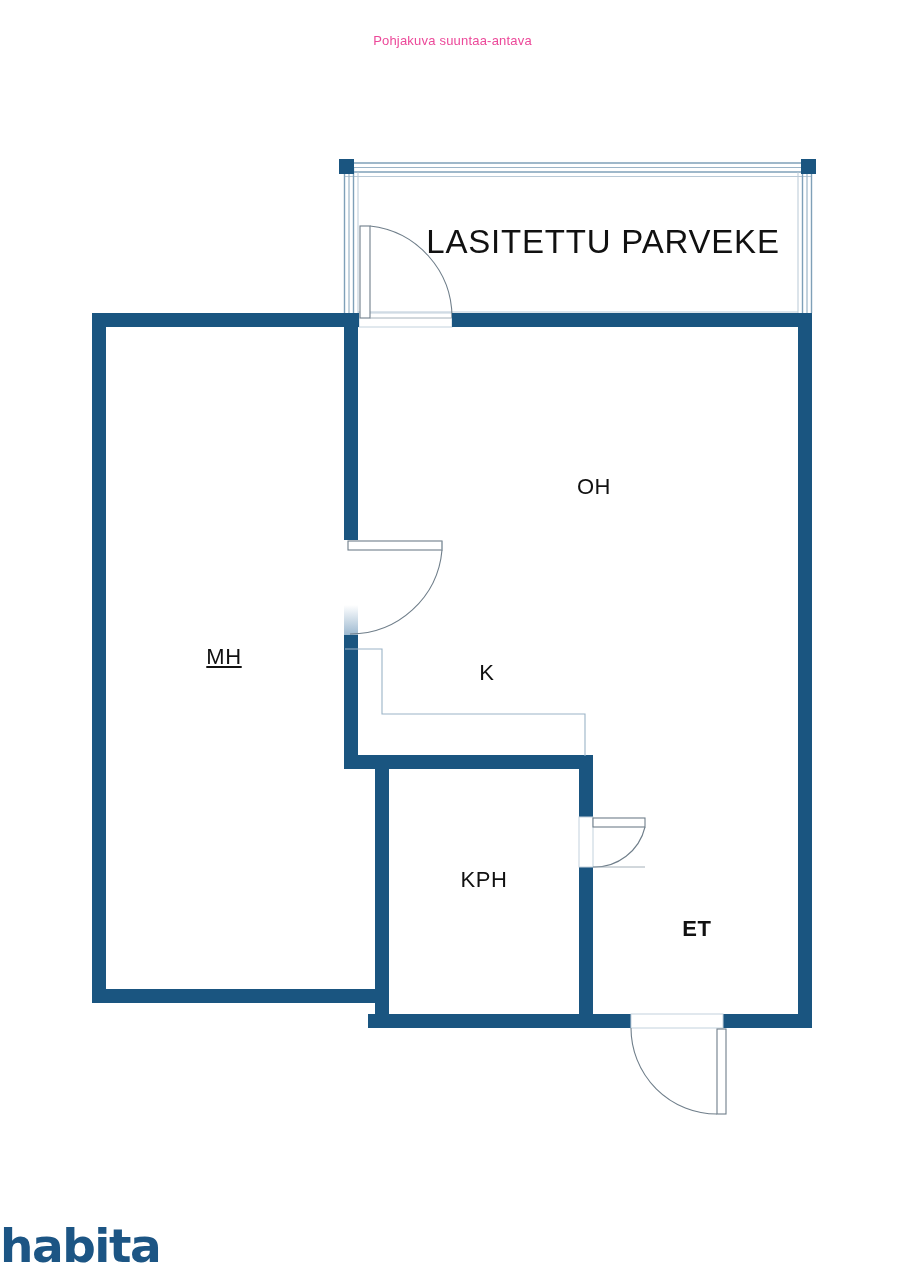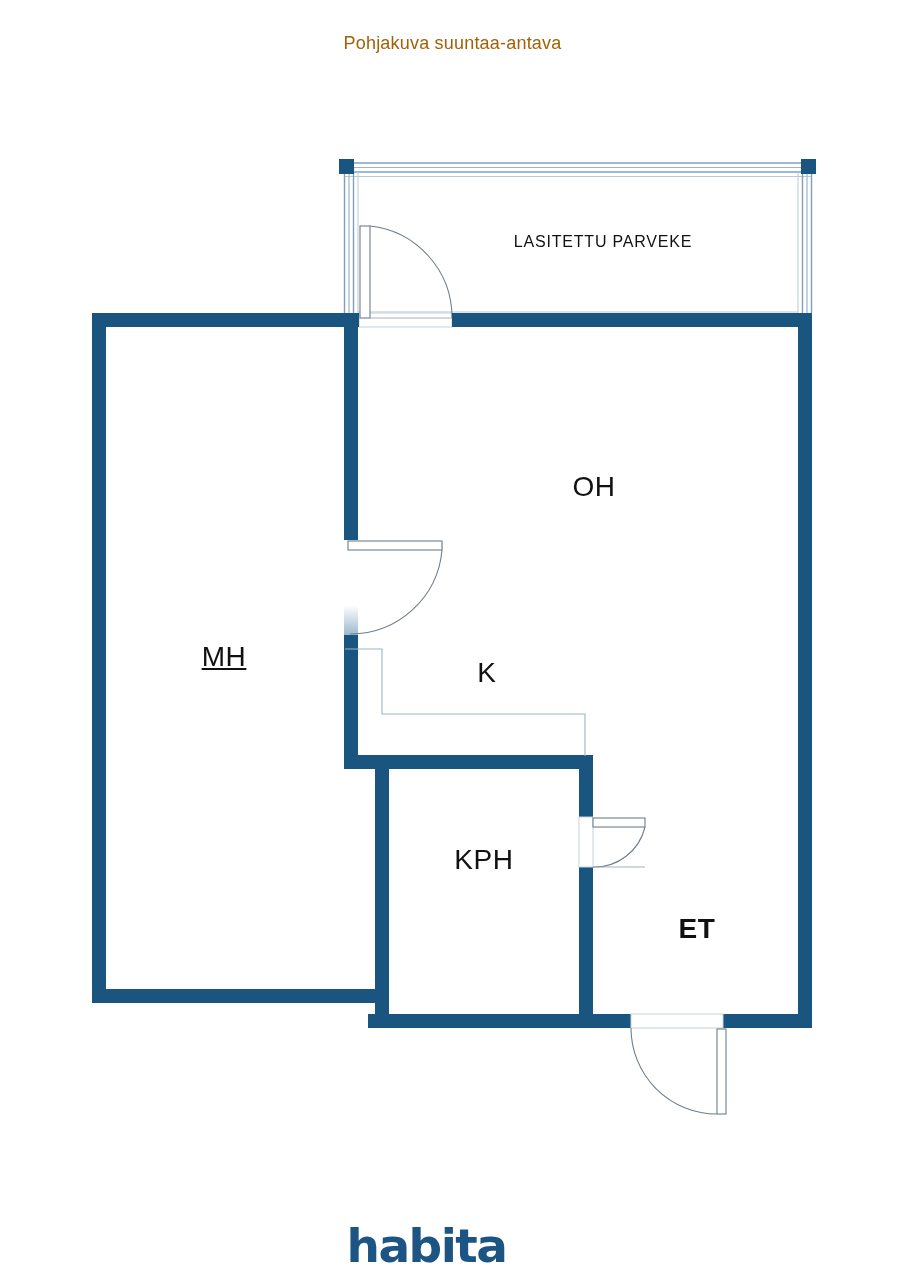--- a/index.html
+++ b/index.html
@@ -15,60 +15,59 @@
     overflow: hidden;
   }
 
   
   .header-note {
     position: absolute;
     left: 0;
     top: 33px;
     width: 905px;
     text-align: center;
-    font-size: 18px;
-    color: #a16207;
+    font-size: 13px;
+    color: #ec4899;
     letter-spacing: 0.2px;
     white-space: nowrap;
   }
 
   
   .plan {
     position: absolute;
     left: 0;
     top: 0;
     width: 905px;
     height: 1180px;
   }
   .plan svg {
     display: block;
   }
 
   
   .room-label {
     position: absolute;
     color: #111111;
-    font-size: 28px;
+    font-size: 22px;
     letter-spacing: 0.6px;
     white-space: nowrap;
     transform: translate(-50%, -50%);
     font-family: "Liberation Sans", sans-serif;
   }
   .room-label.balcony {
-    font-size: 16px;
+    font-size: 33px;
     letter-spacing: 0.8px;
   }
 
   
   .footer {
     position: absolute;
     left: 0;
     top: 1218px;
     width: 853px;
-    text-align: center;
   }
   .logo-text {
     display: inline-block;
     font-family: "DejaVu Sans", sans-serif;
     font-weight: bold;
     font-size: 47px;
     color: #1c5584;
     letter-spacing: -1.5px;
   }
 </style>
@@ -190,19 +189,19 @@
 </div>
 
 <div class="room-label balcony" style="left:603px; top:242px;">LASITETTU PARVEKE</div>
 
 <div class="room-label" style="left:594px; top:487px;">OH</div>
 
 <div class="room-label" style="left:224px; top:657px;text-decoration:underline;">MH</div>
 
 <div class="room-label" style="left:487px; top:673px;">K</div>
 
-<div class="room-label" style="left:484px; top:860px;">KPH</div>
+<div class="room-label" style="left:484px; top:880px;">KPH</div>
 
 <div class="room-label" style="left:697px; top:929px;font-weight:bold;">ET</div>
 
 <div class="footer">
   <span class="logo-text">habita</span>
 </div>
 
 </body></html>

